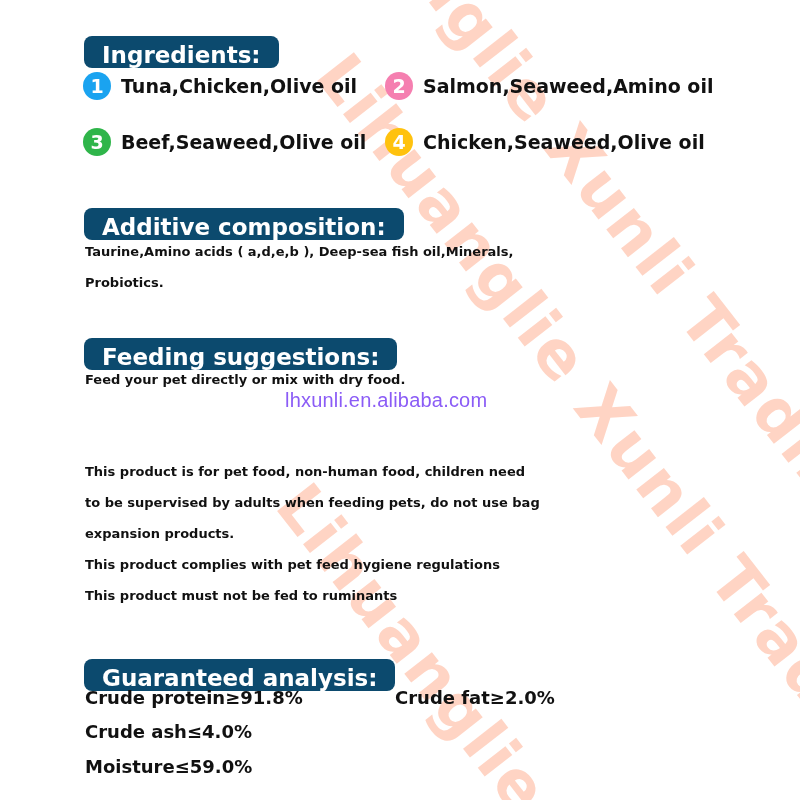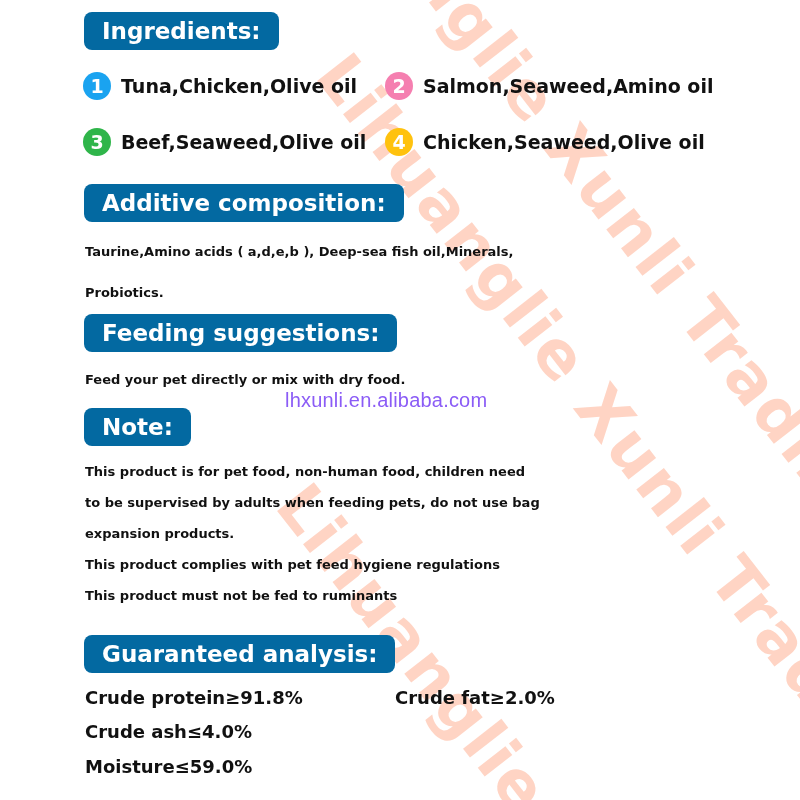--- a/index.html
+++ b/index.html
@@ -26,29 +26,30 @@
       color: #8b5cf6;
       z-index: 3;
       letter-spacing: 0.2px;
     }
 
     .content { position: absolute; inset: 0; z-index: 2; }
 
     .pill {
       position: absolute;
       left: 84px;
-      height: 38px;
-      background: #0369a1;
+      height: 32px;
+      background: #0c4a6e;
       border-radius: 8px;
       color: #ffffff;
       font-weight: bold;
       font-size: 23px;
       line-height: 38px;
       padding: 0 18px;
       white-space: nowrap;
+      margin-top: 24px;
     }
 
     .ing-row { position: absolute; display: flex; align-items: center; gap: 10px; font-weight: bold; font-size: 19px; }
     .badge {
       width: 28px; height: 28px; border-radius: 50%;
       color: #ffffff; font-weight: bold; font-size: 19px;
       display: flex; align-items: center; justify-content: center;
       flex: 0 0 28px;
     }
 
@@ -84,27 +85,26 @@
     <span>Beef,Seaweed,Olive oil</span>
   </div>
   <div class="ing-row" style="left:385px; top:128px;">
     <span class="badge" style="background:#ffc20e;">4</span>
     <span>Chicken,Seaweed,Olive oil</span>
   </div>
 
   <div class="pill" style="top:184px;">Additive composition:</div>
   <div class="para" style="top:236px;">
     <span class="line">Taurine,Amino acids ( a,d,e,b ),  Deep-sea fish oil,Minerals,</span>
-    <span class="line" style="margin-top:10px;">Probiotics.</span>
+    <span class="line" style="margin-top:0;">Probiotics.</span>
   </div>
 
   <div class="pill" style="top:314px;">Feeding suggestions:</div>
   <div class="para" style="top:364px;">Feed your pet directly or mix with dry food.</div>
 
-  <div class="pill" style="top:408px;">Note:</div>
   <div class="para" style="top:456px;">
     <span class="line">This product is for pet food,  non-human food,  children need</span>
     <span class="line">to be supervised by adults when feeding pets,  do not use bag</span>
     <span class="line">expansion products.</span>
     <span class="line">This product complies with pet feed hygiene regulations</span>
     <span class="line">This product must not be fed to ruminants</span>
   </div>
 
   <div class="pill" style="top:635px;">Guaranteed analysis:</div>
   <div class="ga" style="left:85px; top:687px;">Crude protein≥91.8%</div>

